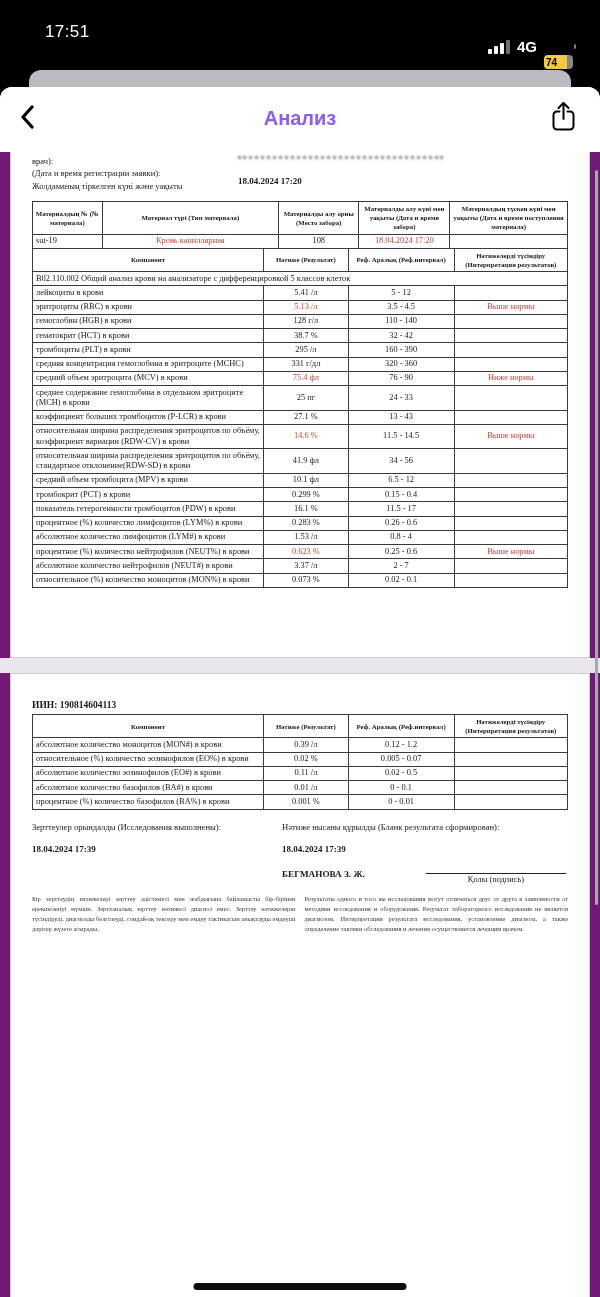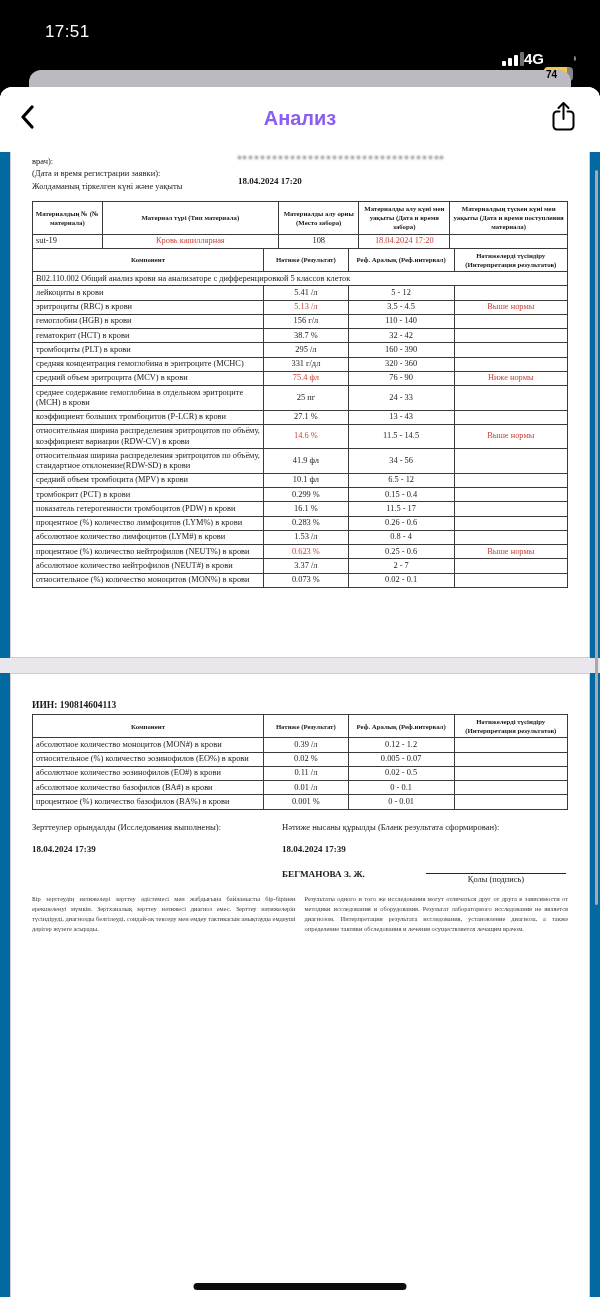--- a/index.html
+++ b/index.html
@@ -3,42 +3,42 @@
 <meta charset="utf-8">
 <style>
   :root{ --abn:#c9423a; --bat:#f5c843; }
   *{box-sizing:border-box; margin:0; padding:0;}
   html,body{width:600px;height:1297px;}
   body{background:#000; font-family:"Liberation Sans",sans-serif; position:relative; overflow:hidden;}
 
   
   .statusbar{position:absolute;top:0;left:0;right:0;height:70px;color:#fff;}
   .sb-time{position:absolute;left:45px;top:22px;font-size:17px;font-weight:400;letter-spacing:.4px;}
-  .sb-right{position:absolute;right:24px;top:35px;display:flex;align-items:center;}
+  .sb-right{position:absolute;right:24px;top:23px;display:flex;align-items:center;gap:7px;}
   .sig{display:flex;align-items:flex-end;gap:2px;height:15px;}
   .sig i{display:block;width:4px;border-radius:1px;background:#fff;}
   .sig i:nth-child(1){height:5px}.sig i:nth-child(2){height:8px}
   .sig i:nth-child(3){height:11px}.sig i:nth-child(4){height:14px;background:#6e6e73;}
   .sb-net{font-size:15px;font-weight:600;}
   .bat{display:flex;align-items:center;}
   .bat-body{width:29px;height:14px;border-radius:4px;background:#86868a;position:relative;overflow:hidden;margin-top:32px;}
   .bat-fill{position:absolute;left:0;top:0;bottom:0;width:78%;background:var(--bat);border-radius:4px 0 0 4px;}
   .bat-txt{position:absolute;left:2px;top:0;bottom:0;display:flex;align-items:center;font-size:10px;font-weight:700;color:#000;z-index:2;}
   .bat-nub{width:2px;height:5px;background:#86868a;border-radius:0 2px 2px 0;margin-left:1px;}
 
   
   .under-card{position:absolute;top:70px;left:29px;right:29px;height:24px;background:#bcbac0;border-radius:12px 12px 0 0;}
   .sheet{position:absolute;top:87px;left:0;right:0;bottom:0;background:#fff;border-radius:12px 12px 0 0;overflow:hidden;}
   .navbar{position:relative;height:65px;background:#fff;}
   .back-btn{position:absolute;left:20px;top:16px;width:30px;height:32px;display:flex;align-items:center;cursor:pointer;}
   .nav-title{position:absolute;left:120px;right:120px;top:20px;text-align:center;font-size:20px;font-weight:700;color:#8b5cf6;}
   .share-btn{position:absolute;right:22px;top:12px;width:30px;height:38px;display:flex;align-items:center;justify-content:center;cursor:pointer;}
 
   
-  .viewport{position:absolute;top:65px;left:0;right:0;bottom:0;background:#0369a1;overflow:hidden;}
+  .viewport{position:absolute;top:65px;left:0;right:0;bottom:0;background:#701a75;overflow:hidden;}
   .page{margin:0 10px;background:#fff;border:1px solid #cfcdd3;}
   .page1{border-top:none;height:506px;padding:3px 21px 0 21px;overflow:hidden;}
   .pgap{height:15px;background:#e9e7ec;}
   .page2{height:640px;padding:26px 21px 0 21px;}
 
   .doc{font-family:"Liberation Serif","DejaVu Serif",serif;color:#1a1a1a;}
   .p1top{position:relative;height:46px;font-size:8.5px;line-height:1.45;}
   .regval{position:absolute;left:206px;top:20px;font-weight:700;font-size:9px;}
   .blurline{position:absolute;left:206px;top:1px;width:205px;height:4px;
             border-top:3px dotted #6b6b6b;filter:blur(1.1px);opacity:.8;}
@@ -187,21 +187,21 @@
               <td class="cval"></td>
             </tr>
             <tr>
               <td class="cname">эритроциты (RBC) в крови</td>
               <td class="cval abn">5.13 /л</td>
               <td class="cval">3.5 - 4.5</td>
               <td class="cval abn">Выше нормы</td>
             </tr>
             <tr>
               <td class="cname">гемоглобин (HGB) в крови</td>
-              <td class="cval">156 г/л</td>
+              <td class="cval">128 г/л</td>
               <td class="cval">110 - 140</td>
               <td class="cval"></td>
             </tr>
             <tr>
               <td class="cname">гематокрит (HCT) в крови</td>
               <td class="cval">38.7 %</td>
               <td class="cval">32 - 42</td>
               <td class="cval"></td>
             </tr>
             <tr>

